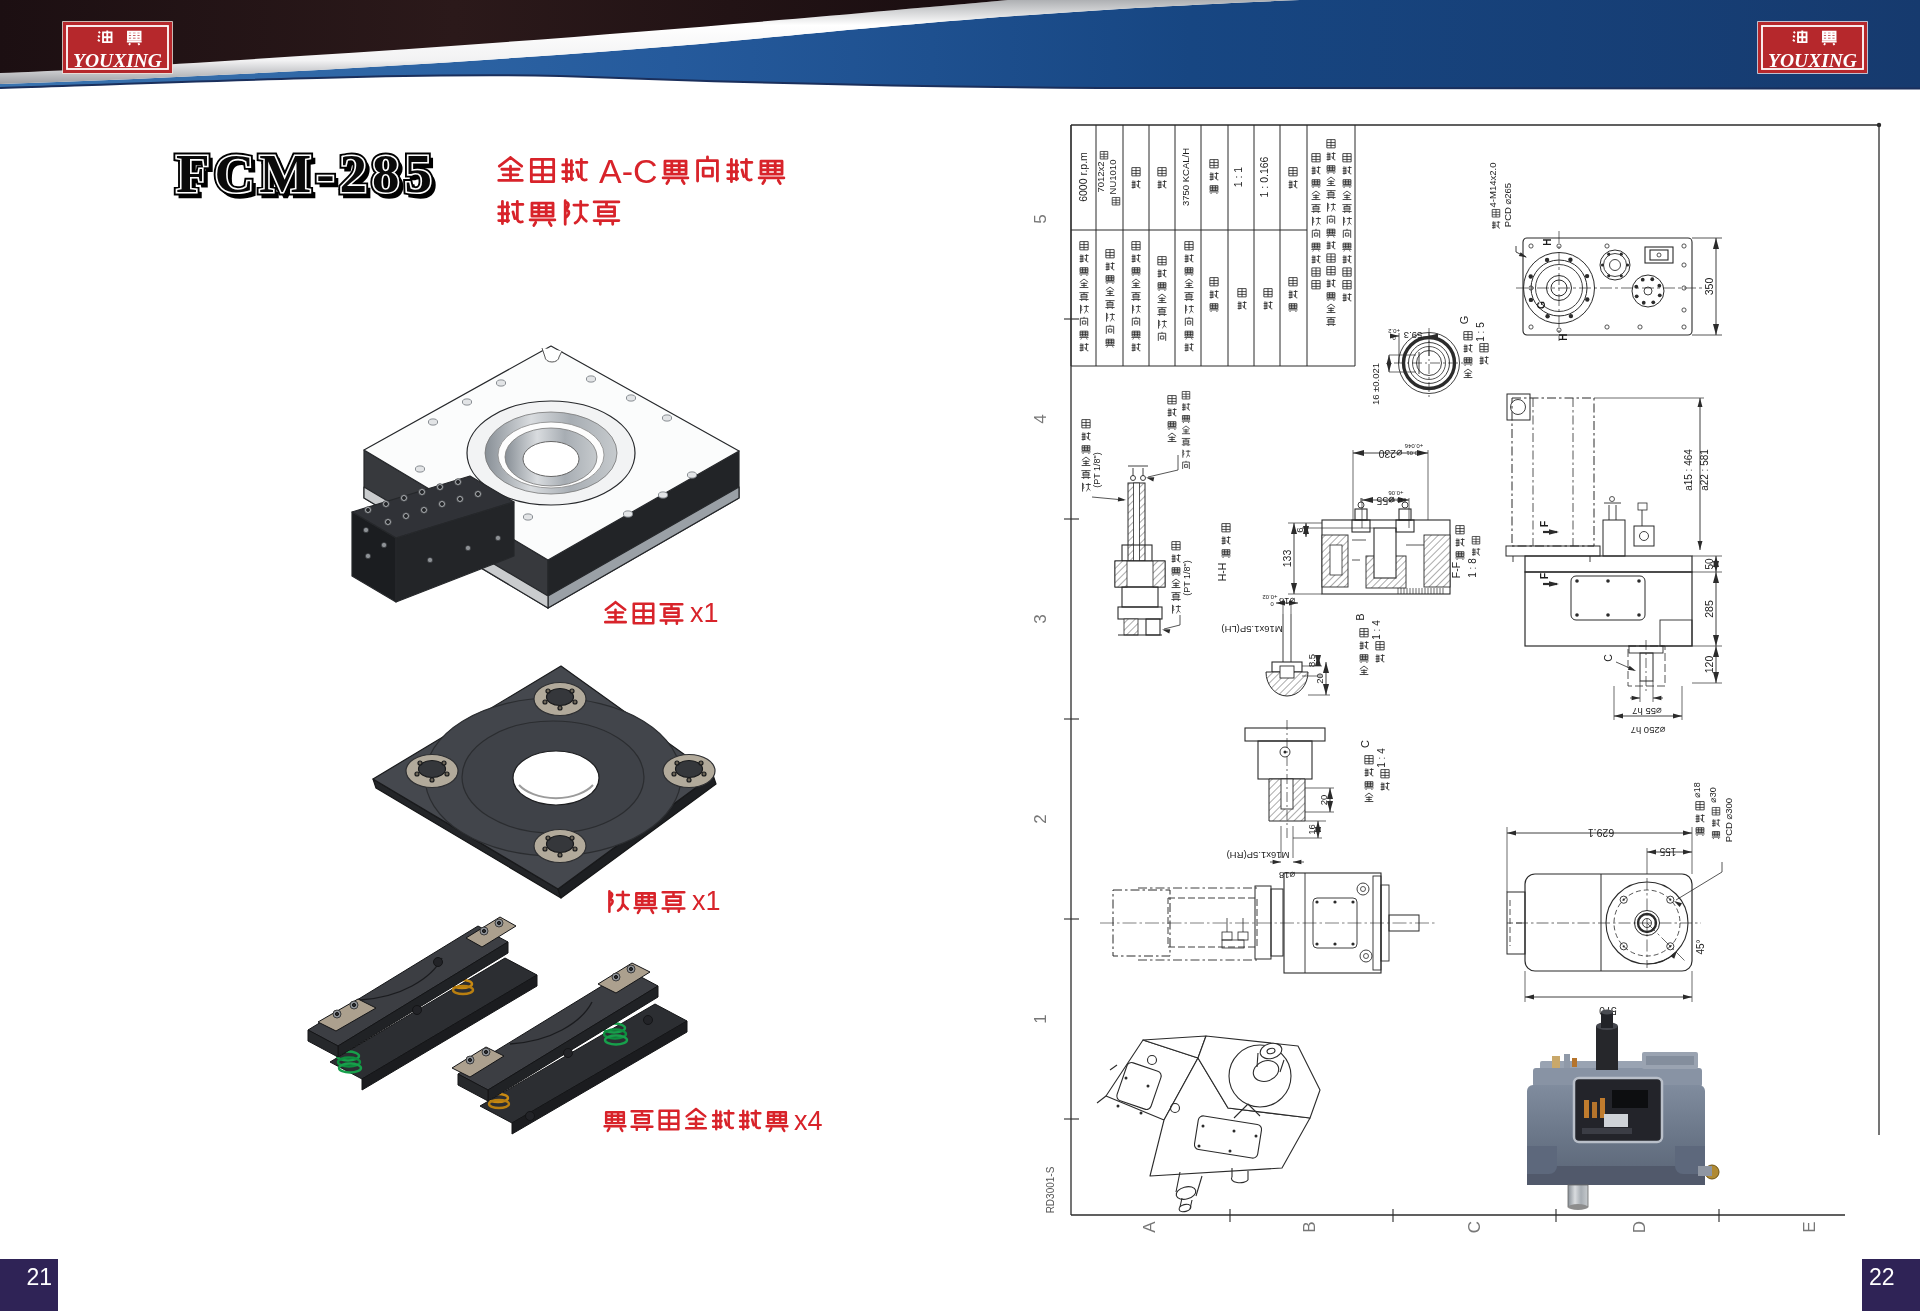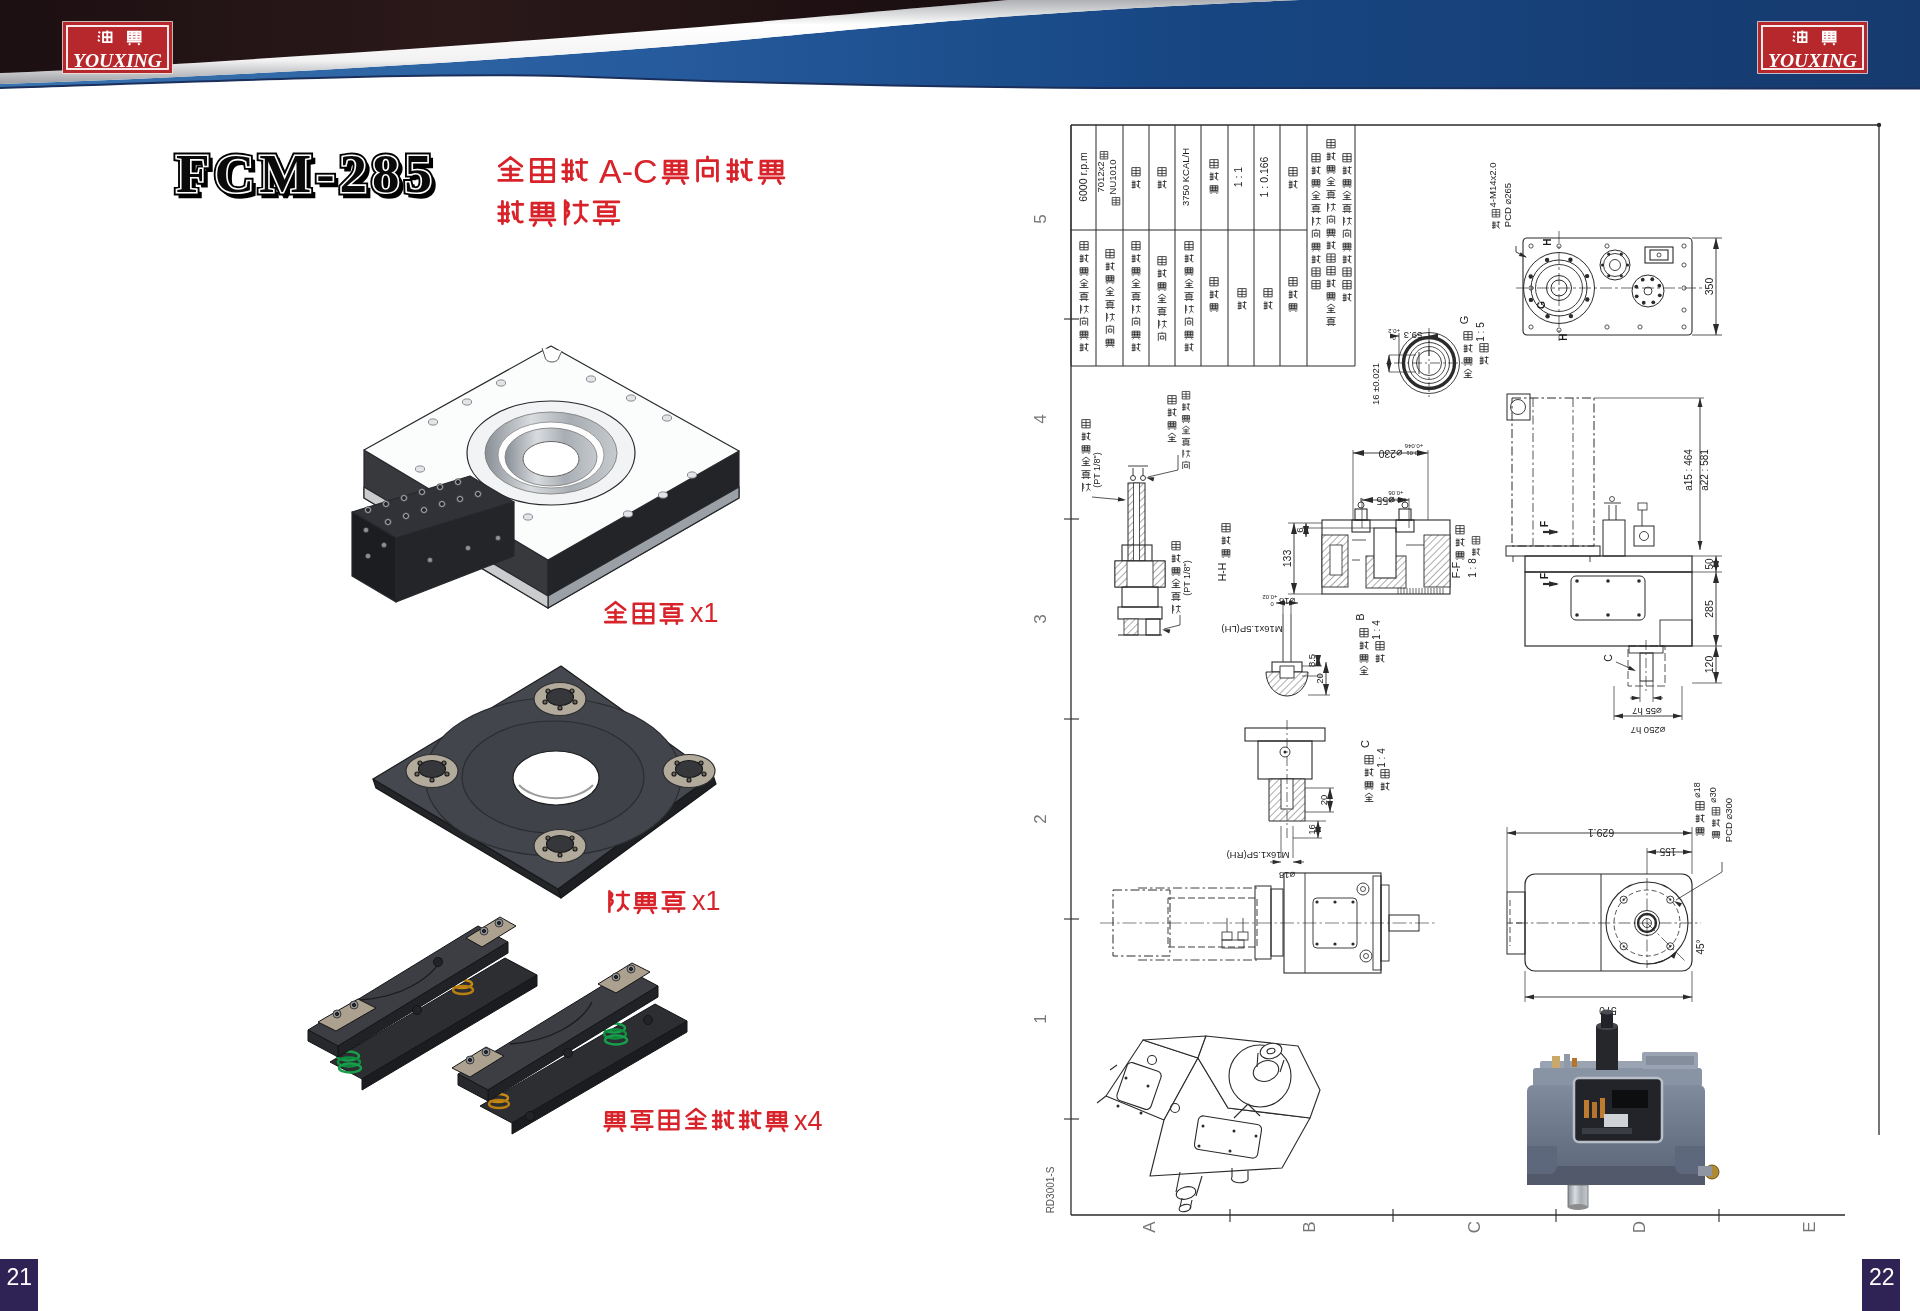--- a/index.html
+++ b/index.html
@@ -4,21 +4,21 @@
 <style>
   html,body{margin:0;padding:0;background:#fff;}
   body{width:1920px;height:1311px;position:relative;overflow:hidden;font-family:"Liberation Sans",sans-serif;}
   .abs{position:absolute;}
   .title{position:absolute;left:176px;top:146px;font-family:"Liberation Serif",serif;font-weight:bold;font-size:55px;letter-spacing:5px;line-height:1;}
   .title span{position:absolute;left:0;top:0;white-space:nowrap;}
   .t-sh{color:#000;-webkit-text-stroke:4.5px #000;transform:translate(3.5px,3.5px);}
   .t-o2{color:#000;-webkit-text-stroke:7px #000;}
   .t-ol{color:#fff;-webkit-text-stroke:3.2px #fff;}
   .t-fi{color:#0a0a0a;}
-  .pgnum{position:absolute;width:38px;height:52px;background:#2f2356;color:#fff;font-size:23px;}
+  .pgnum{position:absolute;width:58px;height:52px;background:#2f2356;color:#fff;font-size:23px;}
   .pgnum span{position:absolute;top:5px;}
 </style>
 </head>
 <body>
 <svg class="abs" style="left:0;top:0" width="1920" height="1311" viewBox="0 0 1920 1311">
 <defs>
   <linearGradient id="gDark" x1="0" y1="0" x2="1" y2="0">
     <stop offset="0" stop-color="#1c0f12"></stop>
         <stop offset="0.45" stop-color="#2b191a"></stop>
         <stop offset="1" stop-color="#190d10"></stop>

